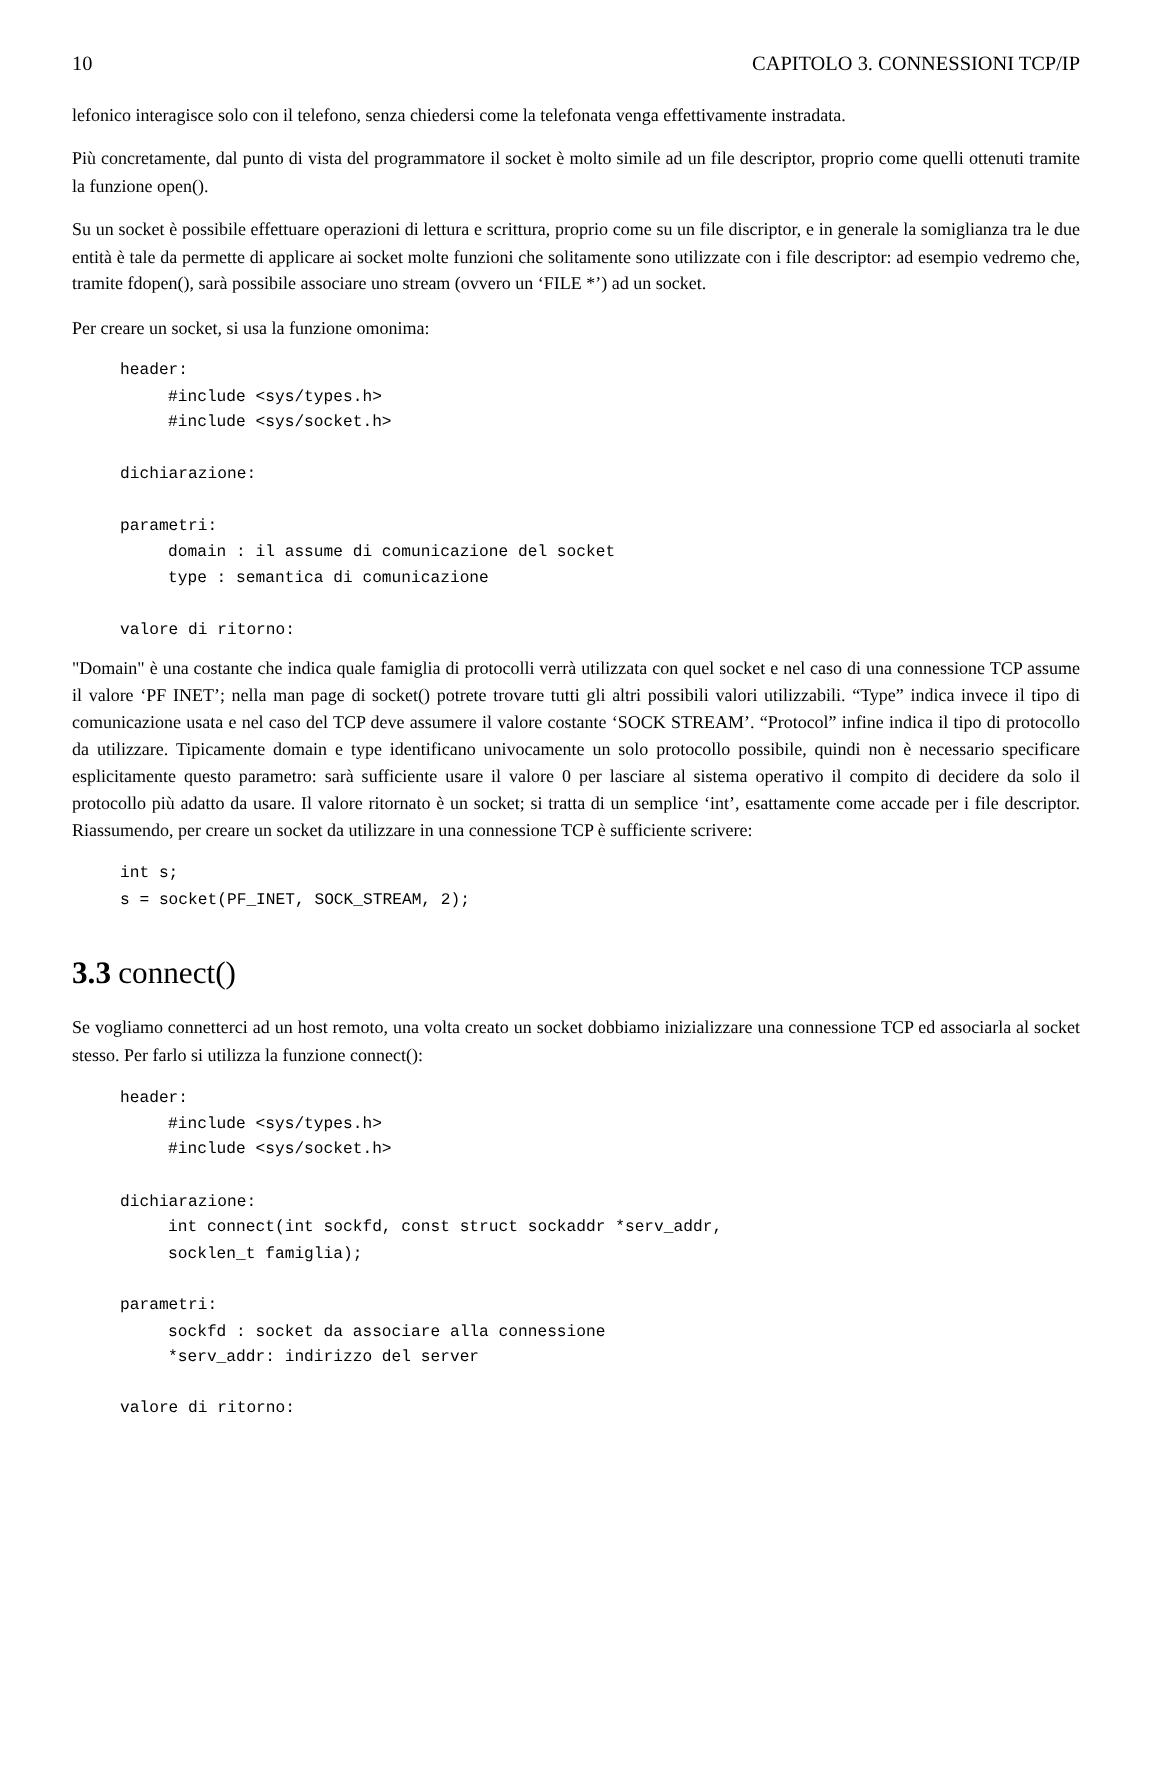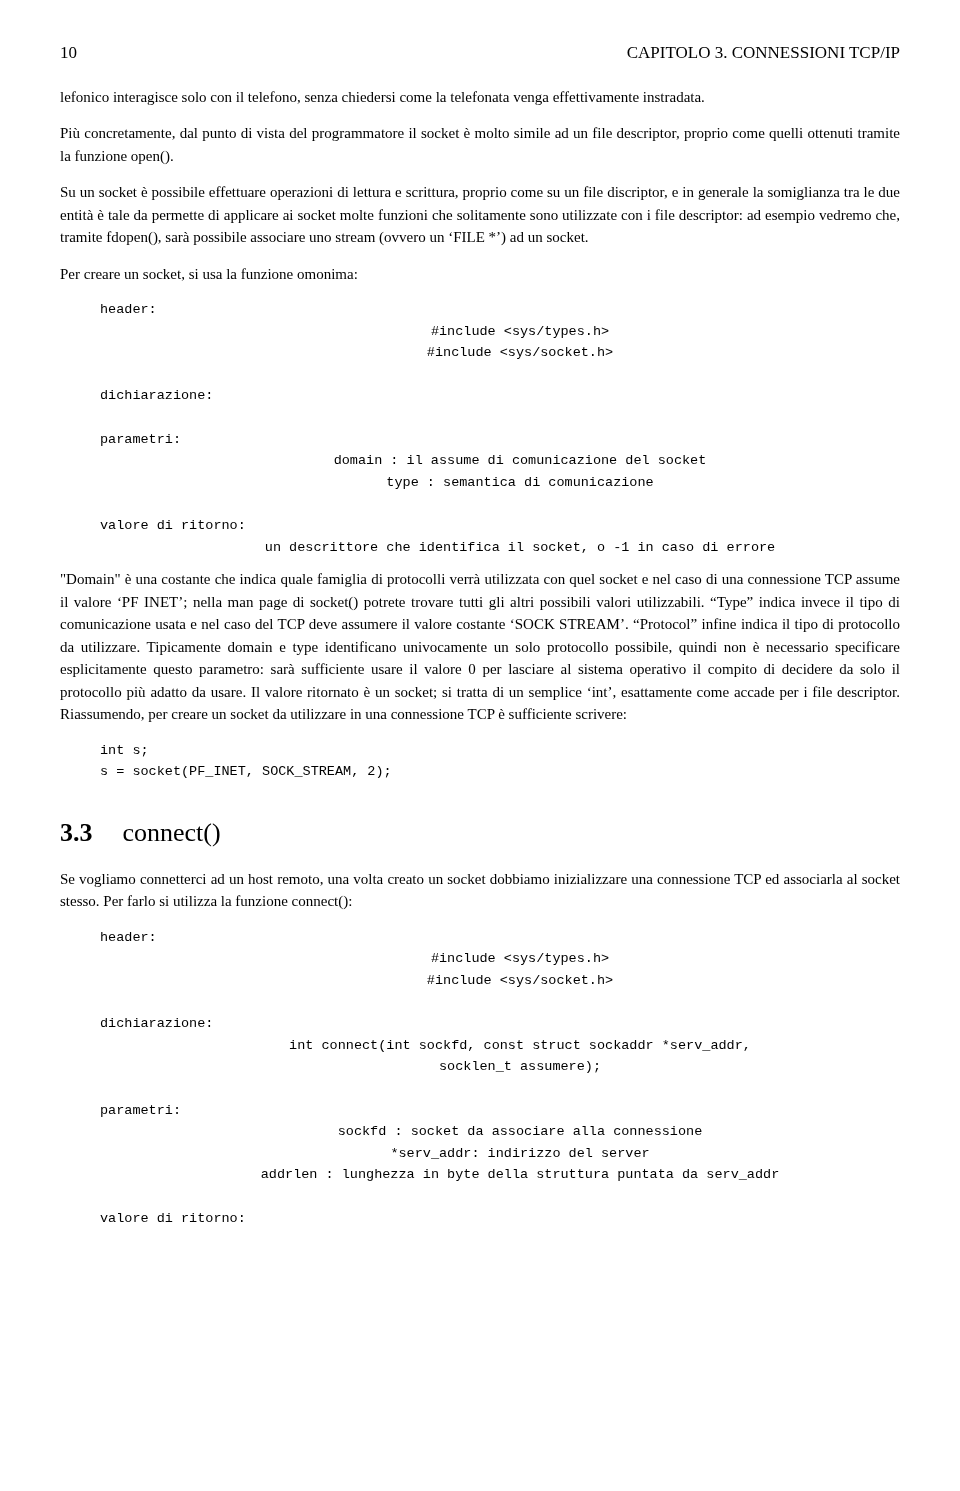--- a/index.html
+++ b/index.html
@@ -38,21 +38,20 @@
       font-weight: normal;
       margin-top: 30px;
       margin-bottom: 16px;
     }
     .section-number {
       font-size: 26px;
       font-weight: bold;
     }
     .indent1 {
       margin-left: 40px;
-      text-align: center;
     }
   </style>
 </head>
 <body>
 
 <div class="page-header">
   <span>10</span>
   <span>CAPITOLO 3. CONNESSIONI TCP/IP</span>
 </div>
 
@@ -69,45 +68,43 @@
   <div class="indent1">#include &lt;sys/types.h&gt;</div>
   <div class="indent1">#include &lt;sys/socket.h&gt;</div>
   <br>
   <div>dichiarazione:</div>
   <br>
   <div>parametri:</div>
   <div class="indent1">domain  : il assume di comunicazione del socket</div>
   <div class="indent1">type    : semantica di comunicazione</div>
   <br>
   <div>valore di ritorno:</div>
-  <div class="indent1">un descrittore che identifica il socket, o -1 in caso di errore</div>
 </div>
 
 <p>"Domain" è una costante che indica quale famiglia di protocolli verrà utilizzata con quel socket e nel caso di una connessione TCP assume il valore ‘PF INET’; nella man page di socket() potrete trovare tutti gli altri possibili valori utilizzabili.  “Type” indica invece il tipo di comunicazione usata e nel caso del TCP deve assumere il valore costante ‘SOCK STREAM’.  “Protocol” infine indica il tipo di protocollo da utilizzare. Tipicamente domain e type identificano univocamente un solo protocollo possibile, quindi non è necessario specificare esplicitamente questo parametro: sarà sufficiente usare il valore 0 per lasciare al sistema operativo il compito di decidere da solo il protocollo più adatto da usare. Il valore ritornato è un socket; si tratta di un semplice ‘int’, esattamente come accade per i file descriptor. Riassumendo, per creare un socket da utilizzare in una connessione TCP è sufficiente scrivere:</p>
 
 <div class="code-block">
   <div>int s;</div>
   <div>s = socket(PF_INET, SOCK_STREAM, 2);</div>
 </div>
 
-<div style="margin-top: 30px; margin-bottom: 16px; display: flex; align-items: baseline; gap: 30px;">
+<div style="margin-top: 30px; margin-bottom: 16px; display: flex; align-items: baseline; gap: 6px;">
   <span class="section-number">3.3</span>
   <span class="section-title" style="margin: 0;">connect()</span>
 </div>
 
 <p>Se vogliamo connetterci ad un host remoto, una volta creato un socket dobbiamo inizializzare una connessione TCP ed associarla al socket stesso. Per farlo si utilizza la funzione connect():</p>
 
 <div class="code-block">
   <div>header:</div>
   <div class="indent1">#include &lt;sys/types.h&gt;</div>
   <div class="indent1">#include &lt;sys/socket.h&gt;</div>
   <br>
   <div>dichiarazione:</div>
   <div class="indent1">int  connect(int sockfd, const struct sockaddr *serv_addr,</div>
-  <div class="indent1">             socklen_t assumere);</div>
+  <div class="indent1">             socklen_t famiglia);</div>
   <br>
   <div>parametri:</div>
   <div class="indent1">sockfd    : socket da associare alla connessione</div>
   <div class="indent1">*serv_addr: indirizzo del server</div>
-  <div class="indent1">addrlen   : lunghezza in byte della struttura puntata da serv_addr</div>
   <br>
   <div>valore di ritorno:</div>
 </div>
 
 </body></html>

